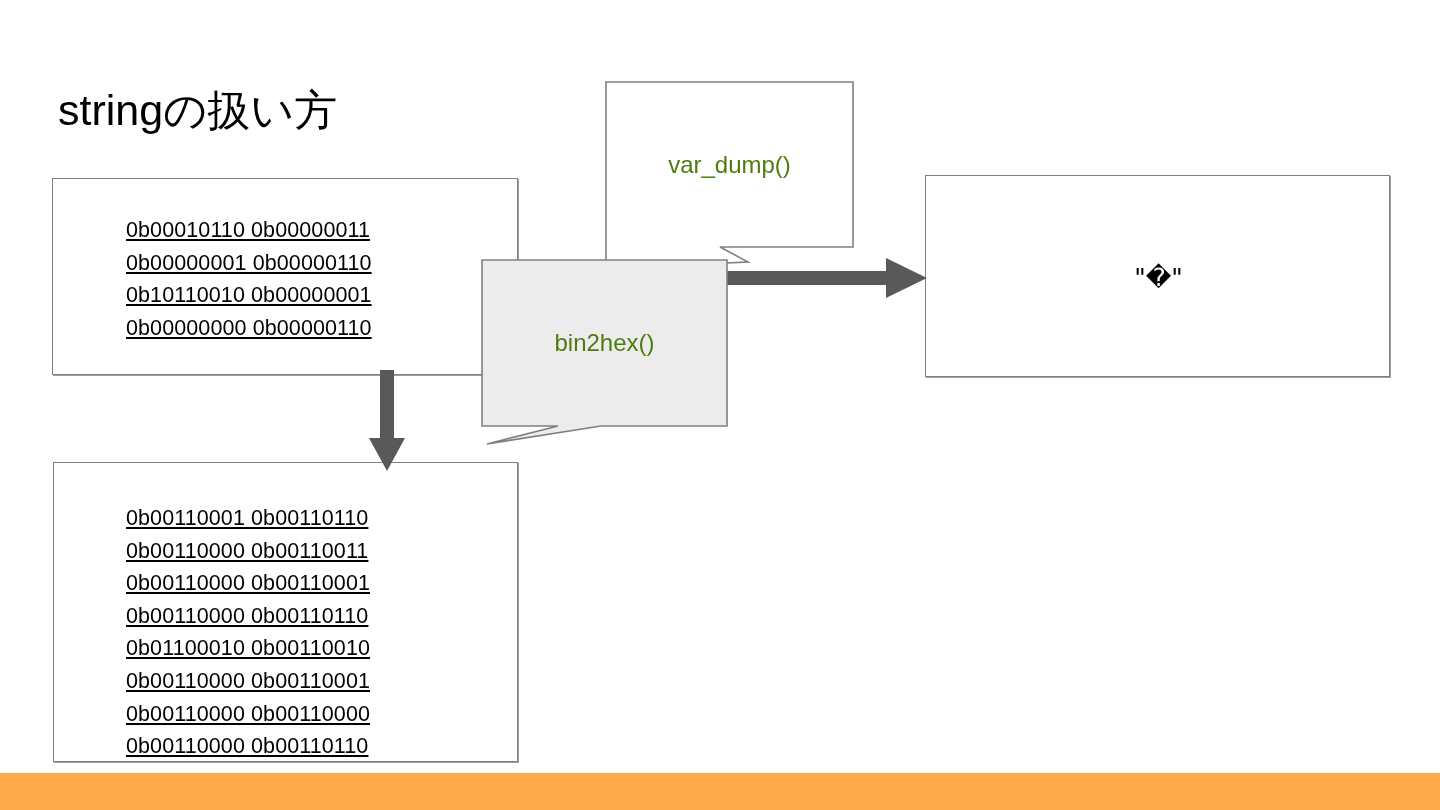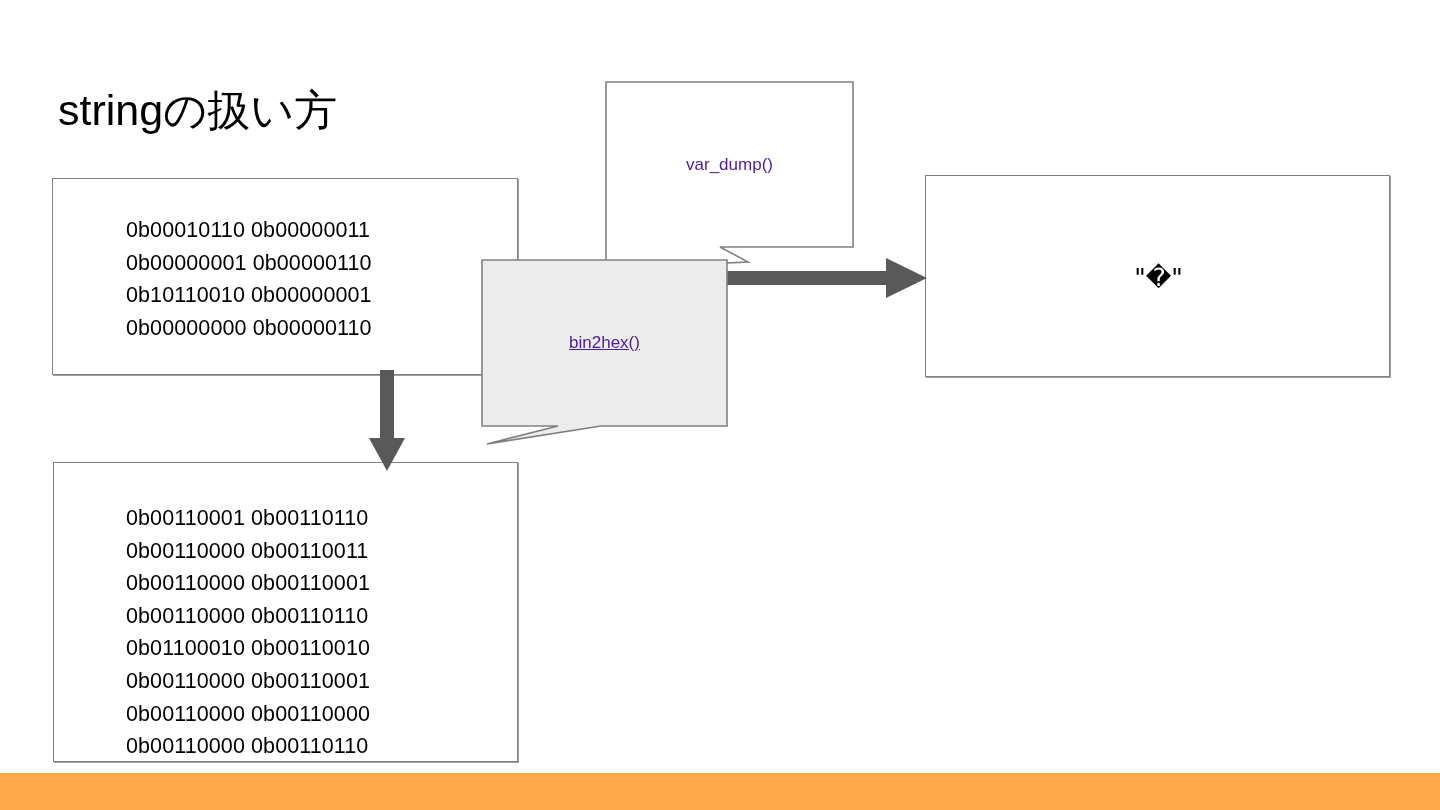--- a/index.html
+++ b/index.html
@@ -44,20 +44,21 @@
   }
 
   .binary-block {
     position: absolute;
     font-family: "Liberation Sans", "DejaVu Sans", sans-serif;
     font-size: 21.5px;
     line-height: 32.6px;
     color: #000000;
     white-space: pre;
     letter-spacing: 0.1px;
+    text-decoration: underline;
   }
 
   #box-input {
     left: 52px;
     top: 178px;
     width: 466px;
     height: 197px;
   }
   #binary-input-text {
     left: 126px;
@@ -95,22 +96,22 @@
     font-family: "DejaVu Sans", sans-serif;
   }
 
   
   .callout-svg {
     position: absolute;
     overflow: visible;
   }
   .callout-label {
     position: absolute;
-    font-size: 17px;
-    color: #4c1d95;
+    font-size: 24px;
+    color: #4d7c0f;
     white-space: nowrap;
   }
 
   #callout-vardump-svg { left: 600px; top: 76px; }
   #callout-vardump-label {
     left: 606px;
     top: 82px;
     width: 247px;
     height: 165px;
     display: flex;
@@ -120,21 +121,20 @@
 
   #callout-bin2hex-svg { left: 476px; top: 254px; }
   #callout-bin2hex-label {
     left: 482px;
     top: 260px;
     width: 245px;
     height: 166px;
     display: flex;
     align-items: center;
     justify-content: center;
-    text-decoration: underline;
   }
 
   
   .arrow-svg {
     position: absolute;
     overflow: visible;
   }
   #arrow-right-svg { left: 722px; top: 255px; }
   #arrow-down-svg  { left: 362px; top: 370px; }
 

